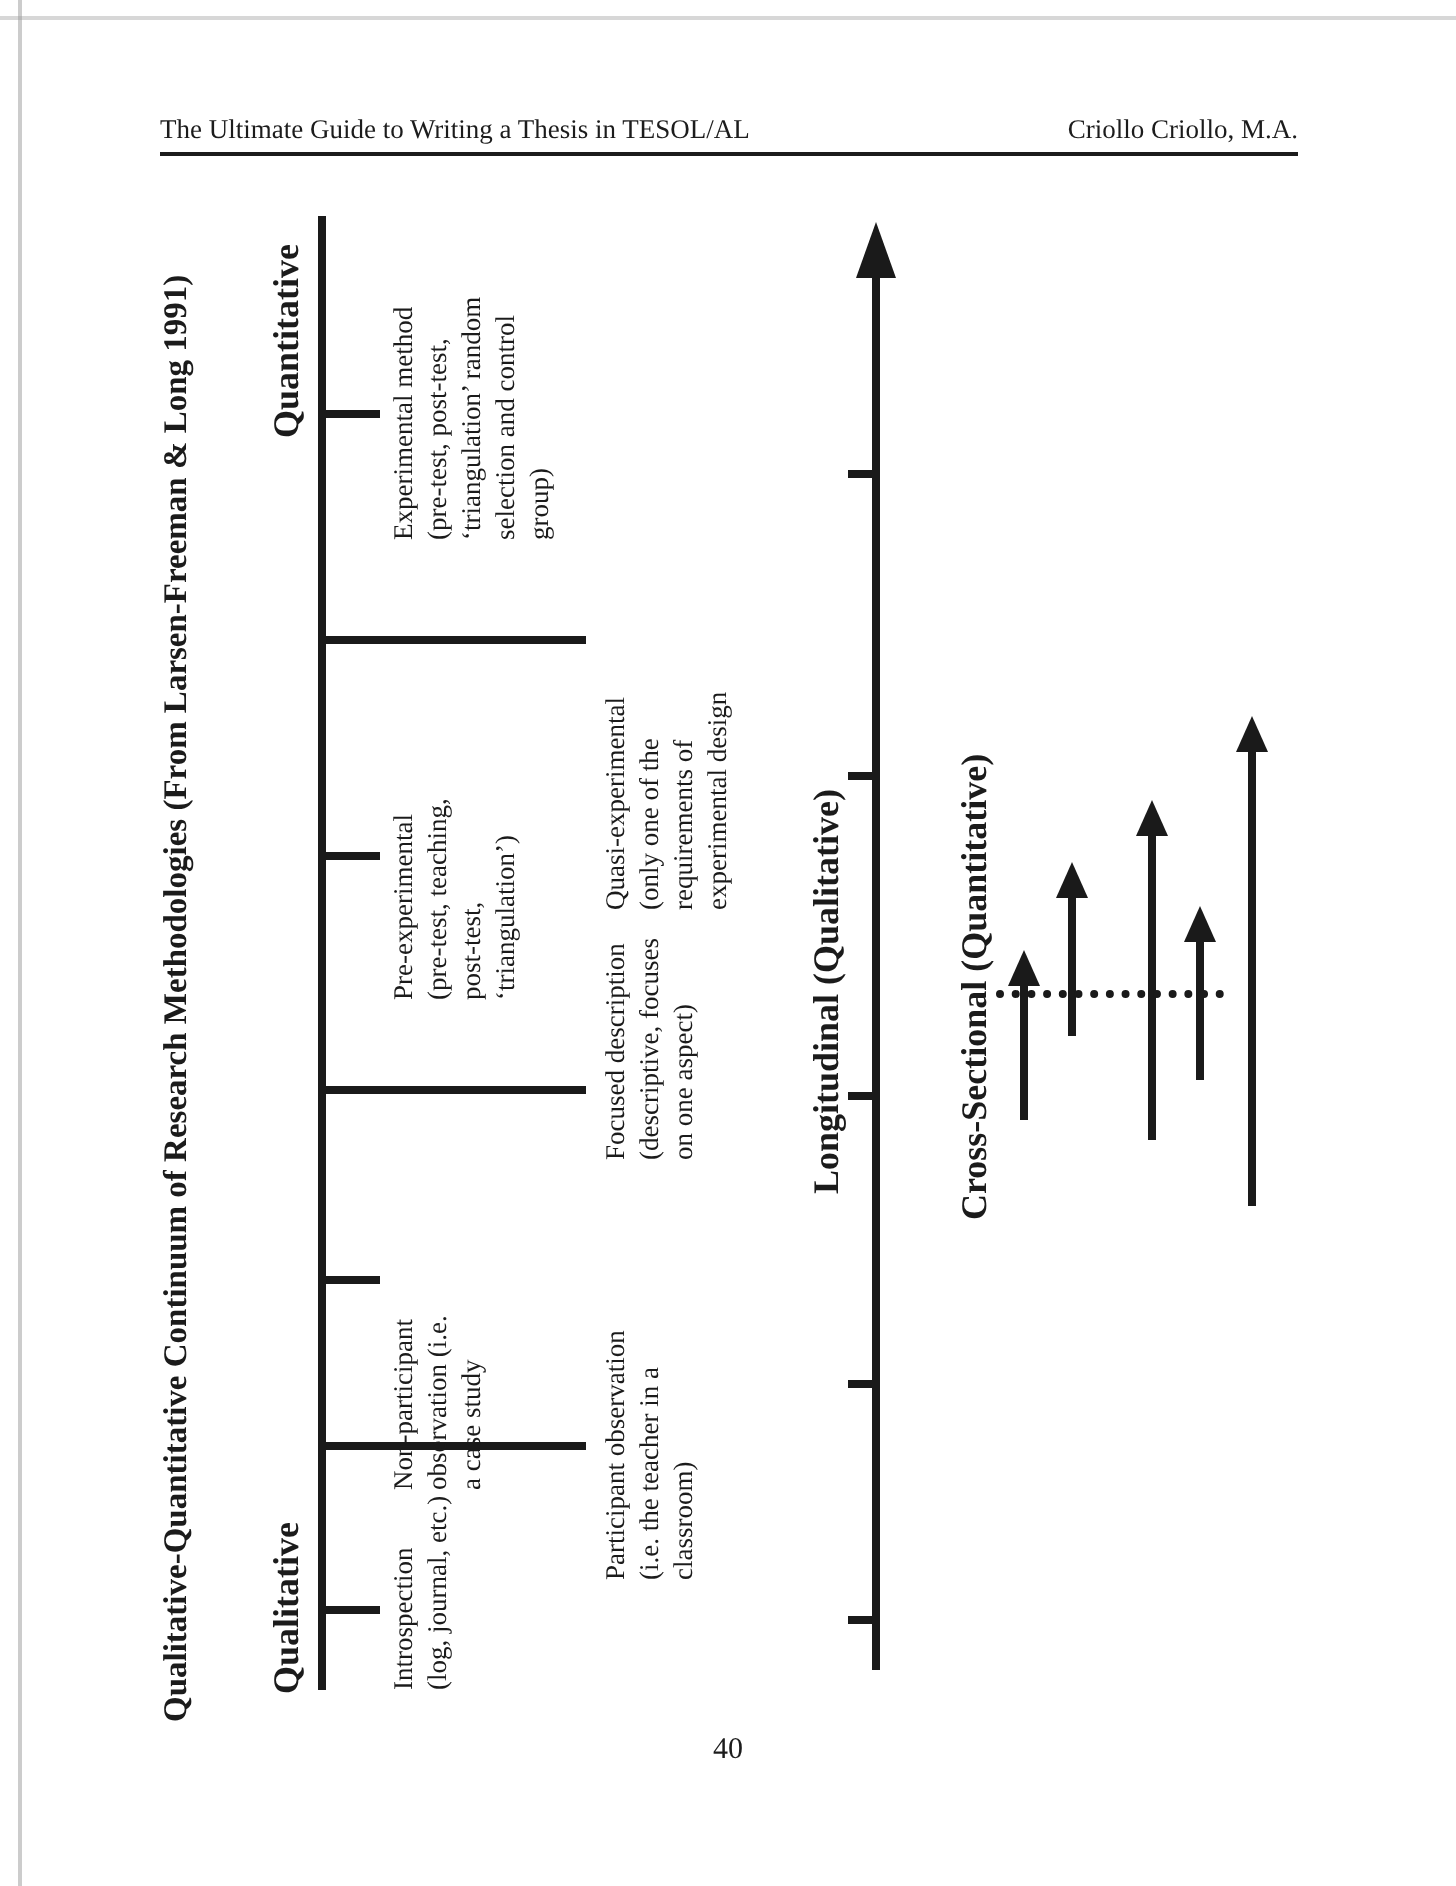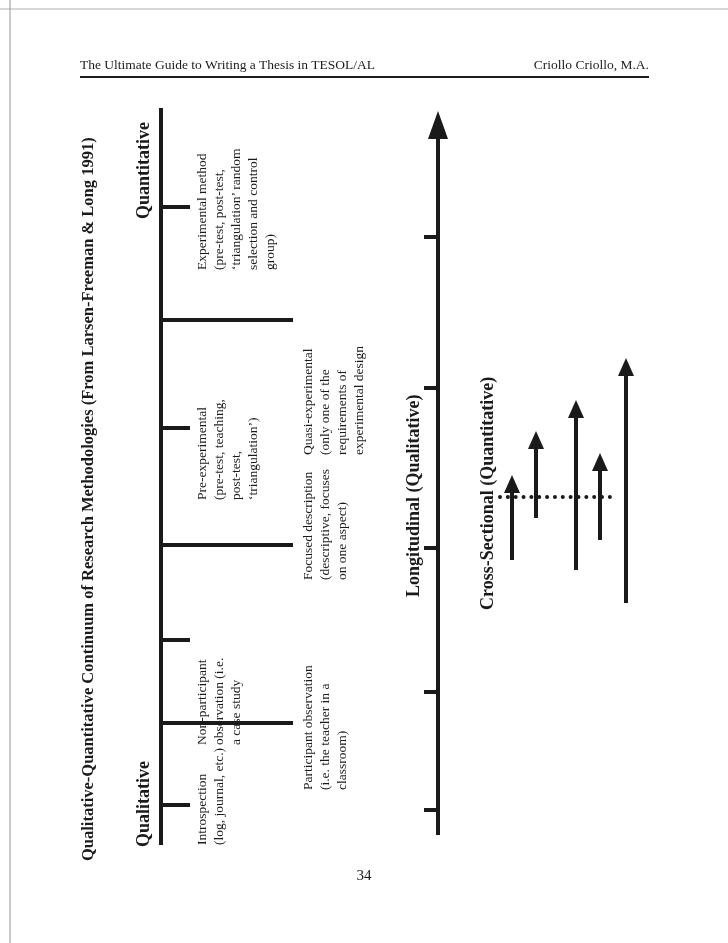--- a/index.html
+++ b/index.html
@@ -131,14 +131,14 @@
         </div>
       <div class="harrow" style="left:262px; top:543px; width:245px;">
           <span class="shaft"></span>
           <span class="ahead"></span>
         </div>
 
       <div class="dotline"></div>
     </div>
   </div>
 
-  <div class="page-number">34</div>
+  <div class="page-number">40</div>
 </div>
 
 </body></html>

